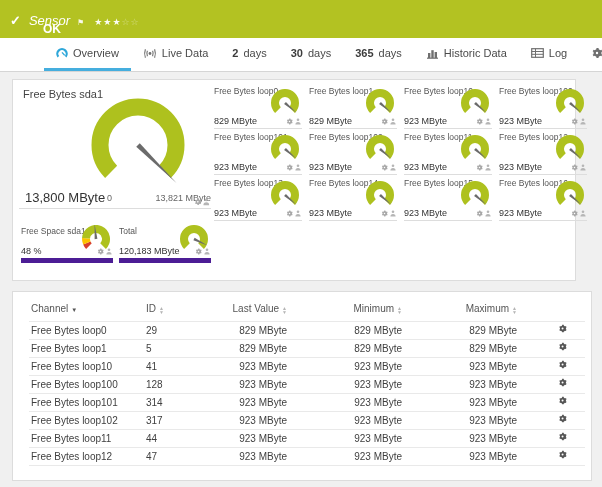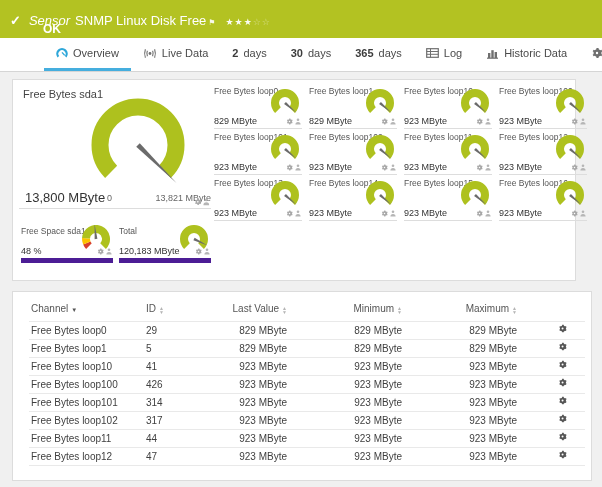--- a/index.html
+++ b/index.html
@@ -66,21 +66,20 @@
   .sort-dbl span { font-size:5px; line-height:4px; color:#b5b5b5; }
   .row-gear { cursor:pointer; }
 </style>
 </head>
 <body>
 
 <div class="topbar">
   <div class="topbar-line1">
     <span class="check">✓</span>
     <span class="kind">Sensor</span>
-    <span class="sensor-title">SNMP Linux Disk Free</span>
     <span class="flag">⚑</span>
     <span class="stars" id="stars"><span class="on">★★★</span><span class="off">☆☆</span></span>
   </div>
   <div class="status-ok">OK</div>
 </div>
 
 <div class="tabbar" id="tabbar">
     <div class="tab active">
       <span class="tab-ic">
         <svg width="12" height="12" viewBox="0 0 12 12">
@@ -106,39 +105,39 @@
     <div class="tab">
       <span class="tab-num">30</span>
       <span class="tab-label">days</span>
     </div>
     <div class="tab">
       <span class="tab-num">365</span>
       <span class="tab-label">days</span>
     </div>
     <div class="tab">
       <span class="tab-ic">
+        <svg width="13" height="11" viewBox="0 0 13 11">
+          <path d="M1 10.2 H12" stroke="#6f6f6f" stroke-width="1.2"></path>
+          <rect x="2" y="5" width="2.4" height="5" fill="#6f6f6f"></rect>
+          <rect x="5.3" y="2.2" width="2.4" height="7.8" fill="#6f6f6f"></rect>
+          <rect x="8.6" y="4" width="2.4" height="6" fill="#6f6f6f"></rect>
+        </svg>
+      </span>
+      <span class="tab-label">Historic Data</span>
+    </div>
+    <div class="tab">
+      <span class="tab-ic">
         <svg width="13" height="10" viewBox="0 0 13 10">
           <rect x="0.7" y="0.7" width="11.6" height="8.6" fill="none" stroke="#6f6f6f" stroke-width="1.2"></rect>
           <line x1="0.7" y1="3.5" x2="12.3" y2="3.5" stroke="#6f6f6f" stroke-width="1"></line>
           <line x1="0.7" y1="6.3" x2="12.3" y2="6.3" stroke="#6f6f6f" stroke-width="1"></line>
           <line x1="4.5" y1="0.7" x2="4.5" y2="9.3" stroke="#6f6f6f" stroke-width="1"></line>
         </svg>
       </span>
       <span class="tab-label">Log</span>
-    </div>
-    <div class="tab">
-      <span class="tab-ic">
-        <svg width="13" height="11" viewBox="0 0 13 11">
-          <path d="M1 10.2 H12" stroke="#6f6f6f" stroke-width="1.2"></path>
-          <rect x="2" y="5" width="2.4" height="5" fill="#6f6f6f"></rect>
-          <rect x="5.3" y="2.2" width="2.4" height="7.8" fill="#6f6f6f"></rect>
-          <rect x="8.6" y="4" width="2.4" height="6" fill="#6f6f6f"></rect>
-        </svg>
-      </span>
-      <span class="tab-label">Historic Data</span>
     </div>
     <div class="tab">
       <span class="tab-ic">
         <svg width="12" height="12" viewBox="0 0 24 24">
           <path fill="#6f6f6f" d="M12 8a4 4 0 1 0 0 8 4 4 0 0 0 0-8zm9 4c0-.6-.1-1.2-.2-1.8l2-1.5-2-3.4-2.3 1a9 9 0 0 0-3-1.8L15 2h-4l-.4 2.5a9 9 0 0 0-3 1.8l-2.3-1-2 3.4 2 1.5a9 9 0 0 0 0 3.6l-2 1.5 2 3.4 2.3-1a9 9 0 0 0 3 1.8L11 22h4l.4-2.5a9 9 0 0 0 3-1.8l2.3 1 2-3.4-2-1.5c.2-.6.3-1.2.3-1.8z"></path>
           <circle cx="12" cy="12" r="2.4" fill="#fff"></circle>
         </svg>
       </span>
     </div>
   </div>
@@ -484,21 +483,21 @@
           <td class="ar">923 MByte</td>
           <td class="ar">923 MByte</td>
           <td class="ar row-gear"><svg width="9.1" height="9.1" viewBox="0 0 24 24">
               <path fill="#555" d="M12 8a4 4 0 1 0 0 8 4 4 0 0 0 0-8zm9 4c0-.6-.1-1.2-.2-1.8l2-1.5-2-3.4-2.3 1a9 9 0 0 0-3-1.8L15 2h-4l-.4 2.5a9 9 0 0 0-3 1.8l-2.3-1-2 3.4 2 1.5a9 9 0 0 0 0 3.6l-2 1.5 2 3.4 2.3-1a9 9 0 0 0 3 1.8L11 22h4l.4-2.5a9 9 0 0 0 3-1.8l2.3 1 2-3.4-2-1.5c.2-.6.3-1.2.3-1.8z"></path>
               <circle cx="12" cy="12" r="2.6" fill="#fff"></circle>
             </svg></td>
           <td></td>
         </tr>
         <tr>
           <td class="al">Free Bytes loop100</td>
-          <td class="al">426</td>
+          <td class="al">128</td>
           <td class="ar">923 MByte</td>
           <td class="ar">923 MByte</td>
           <td class="ar">923 MByte</td>
           <td class="ar row-gear"><svg width="9.1" height="9.1" viewBox="0 0 24 24">
               <path fill="#555" d="M12 8a4 4 0 1 0 0 8 4 4 0 0 0 0-8zm9 4c0-.6-.1-1.2-.2-1.8l2-1.5-2-3.4-2.3 1a9 9 0 0 0-3-1.8L15 2h-4l-.4 2.5a9 9 0 0 0-3 1.8l-2.3-1-2 3.4 2 1.5a9 9 0 0 0 0 3.6l-2 1.5 2 3.4 2.3-1a9 9 0 0 0 3 1.8L11 22h4l.4-2.5a9 9 0 0 0 3-1.8l2.3 1 2-3.4-2-1.5c.2-.6.3-1.2.3-1.8z"></path>
               <circle cx="12" cy="12" r="2.6" fill="#fff"></circle>
             </svg></td>
           <td></td>
         </tr>
         <tr>

